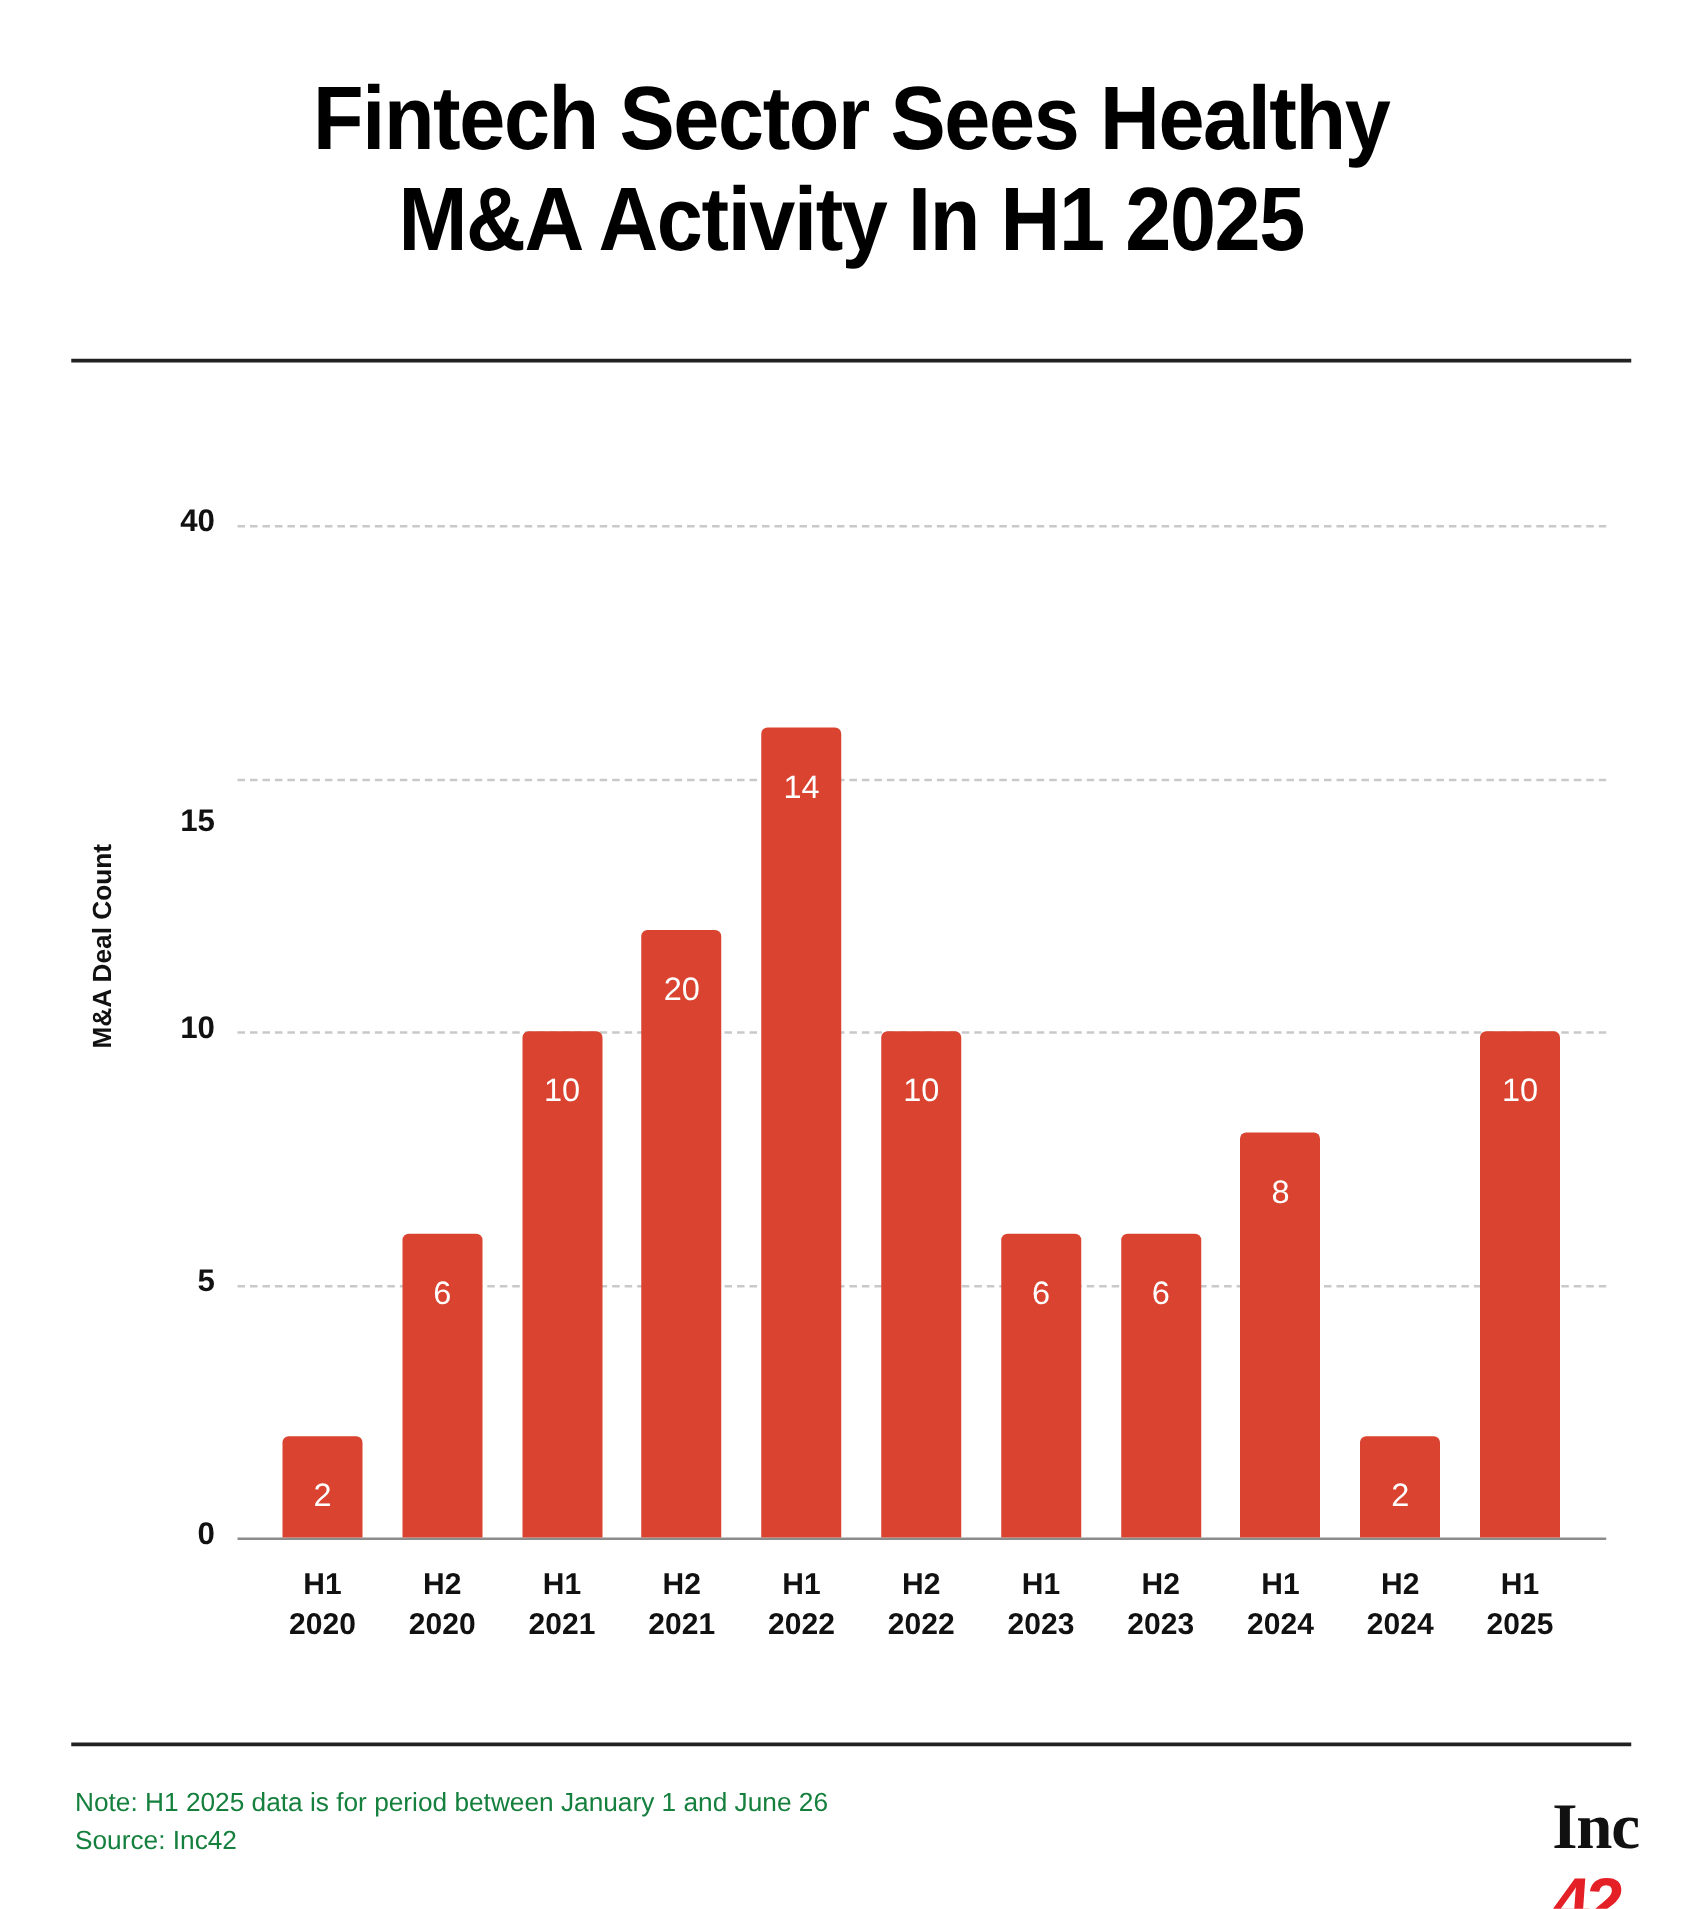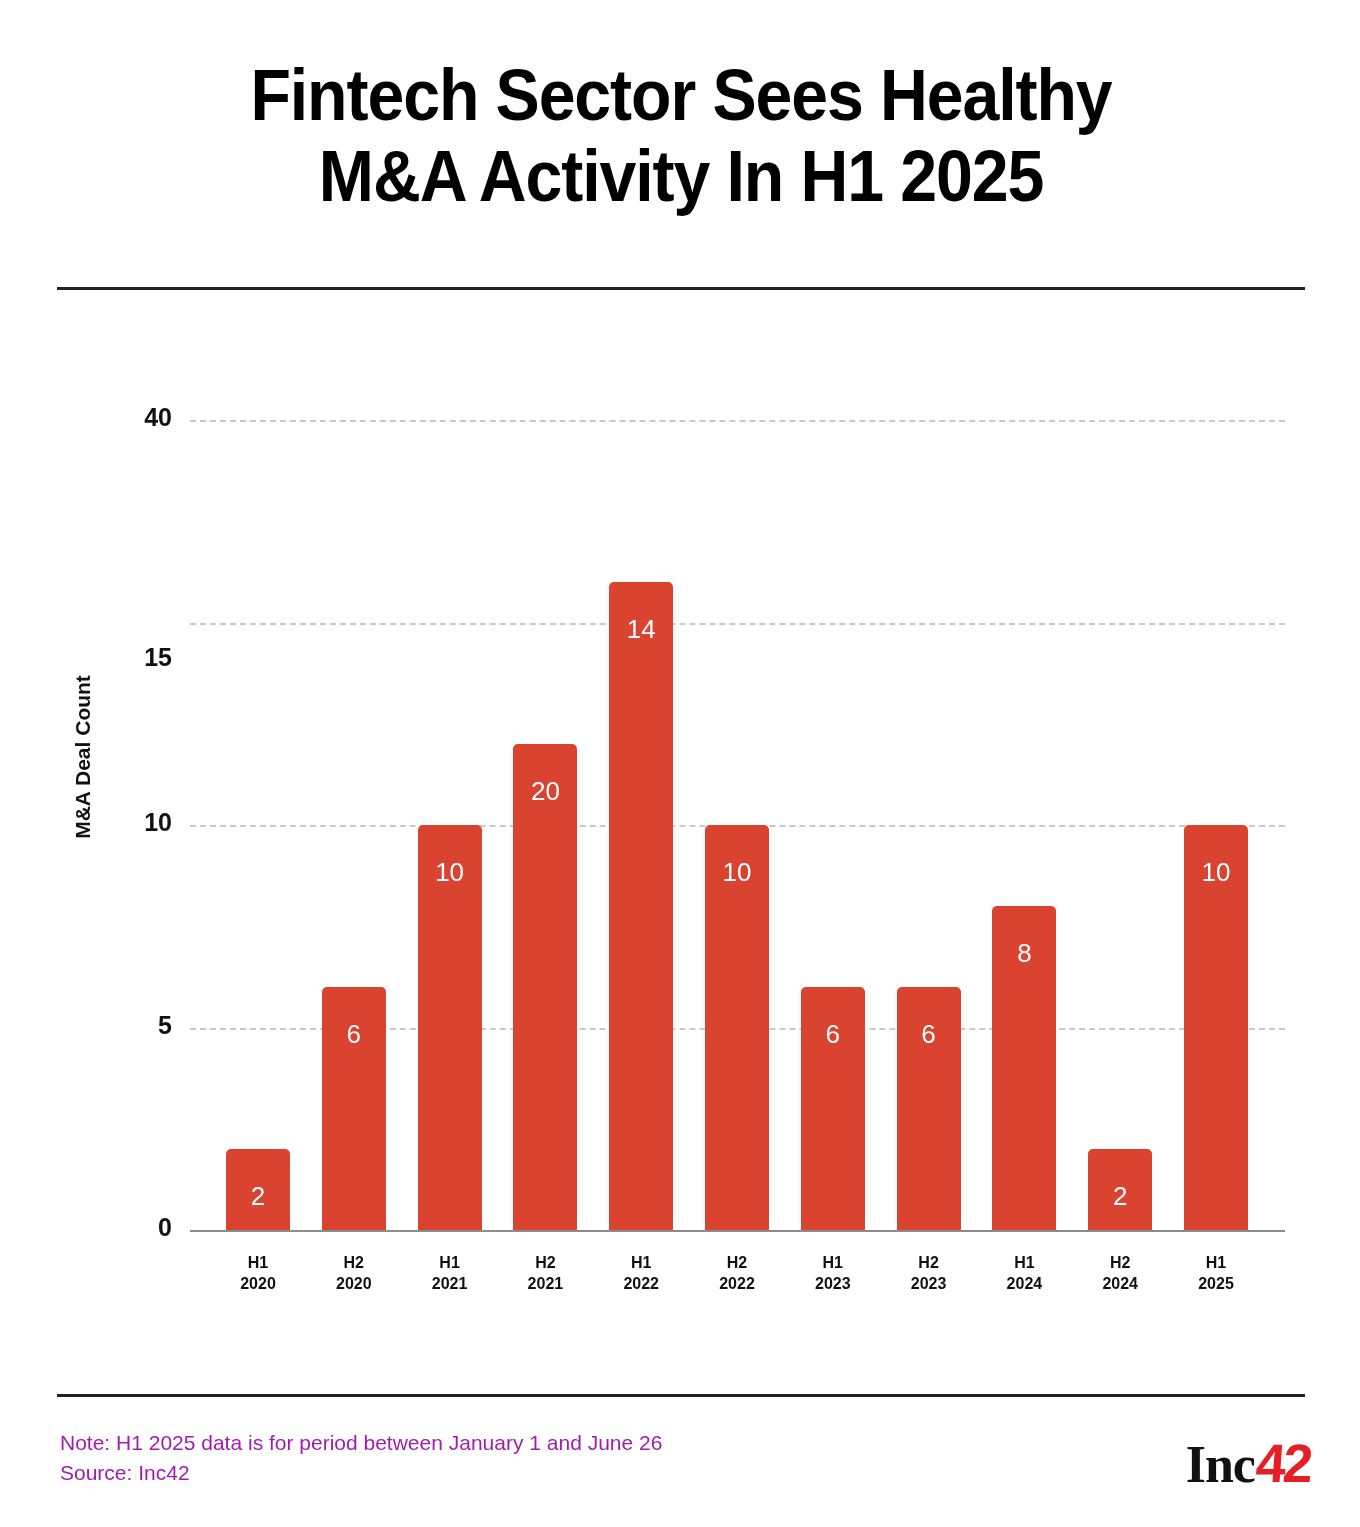--- a/index.html
+++ b/index.html
@@ -117,44 +117,45 @@
     text-align: center;
     font-size: 26px;
     font-weight: normal;
     color: #ffffff;
   }
   .xtick-label {
     position: absolute;
     width: 104px;
     text-align: center;
     top: 1252px;
-    font-size: 16px;
+    font-size: 24px;
     font-weight: bold;
     color: #111111;
     line-height: 1.32;
     white-space: pre-line;
   }
 
   
   .footer-note {
     position: absolute;
     left: 60px;
     top: 1428px;
     font-size: 21px;
-    color: #a21caf;
+    color: #15803d;
     line-height: 1.42;
     white-space: pre-line;
   }
   .logo {
     position: absolute;
     right: 50px;
     top: 1432px;
     display: flex;
     align-items: baseline;
     height: 56px;
+    flex-direction: column;
   }
   .logo-inc {
     font-family: "Liberation Serif", serif;
     font-size: 52px;
     font-weight: bold;
     color: #111111;
     letter-spacing: -1px;
   }
   .logo-42 {
     position: relative;

